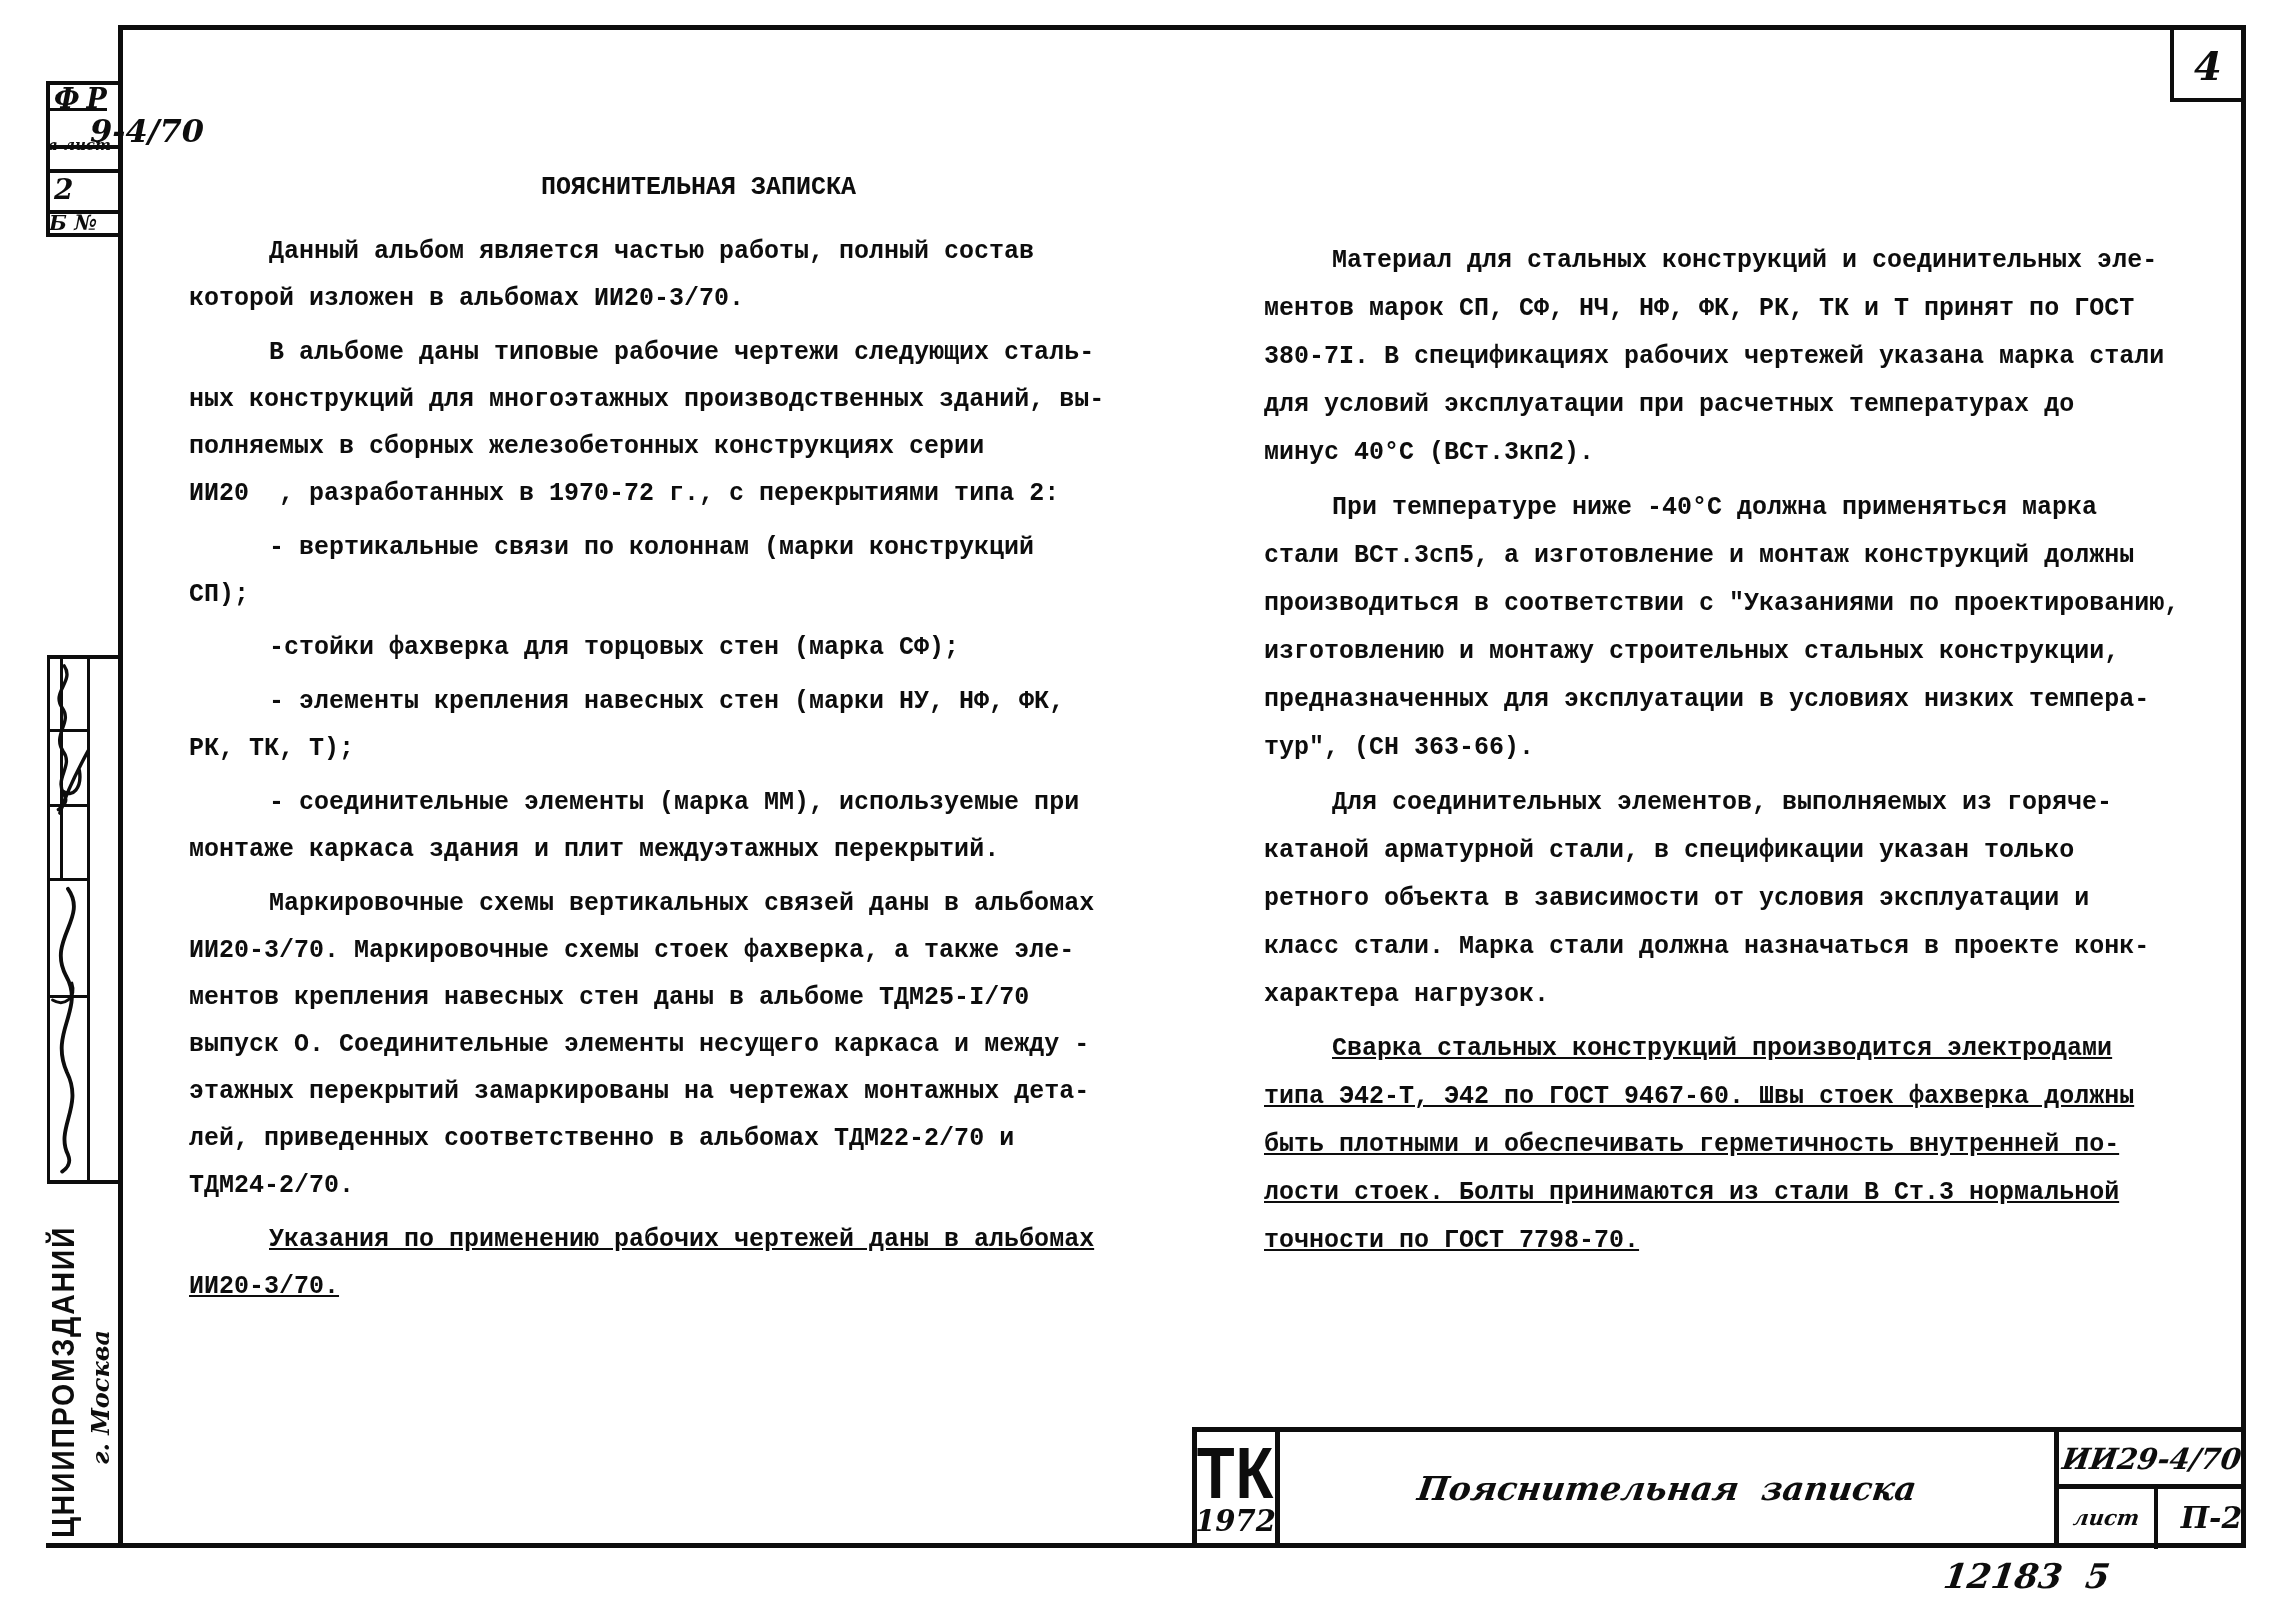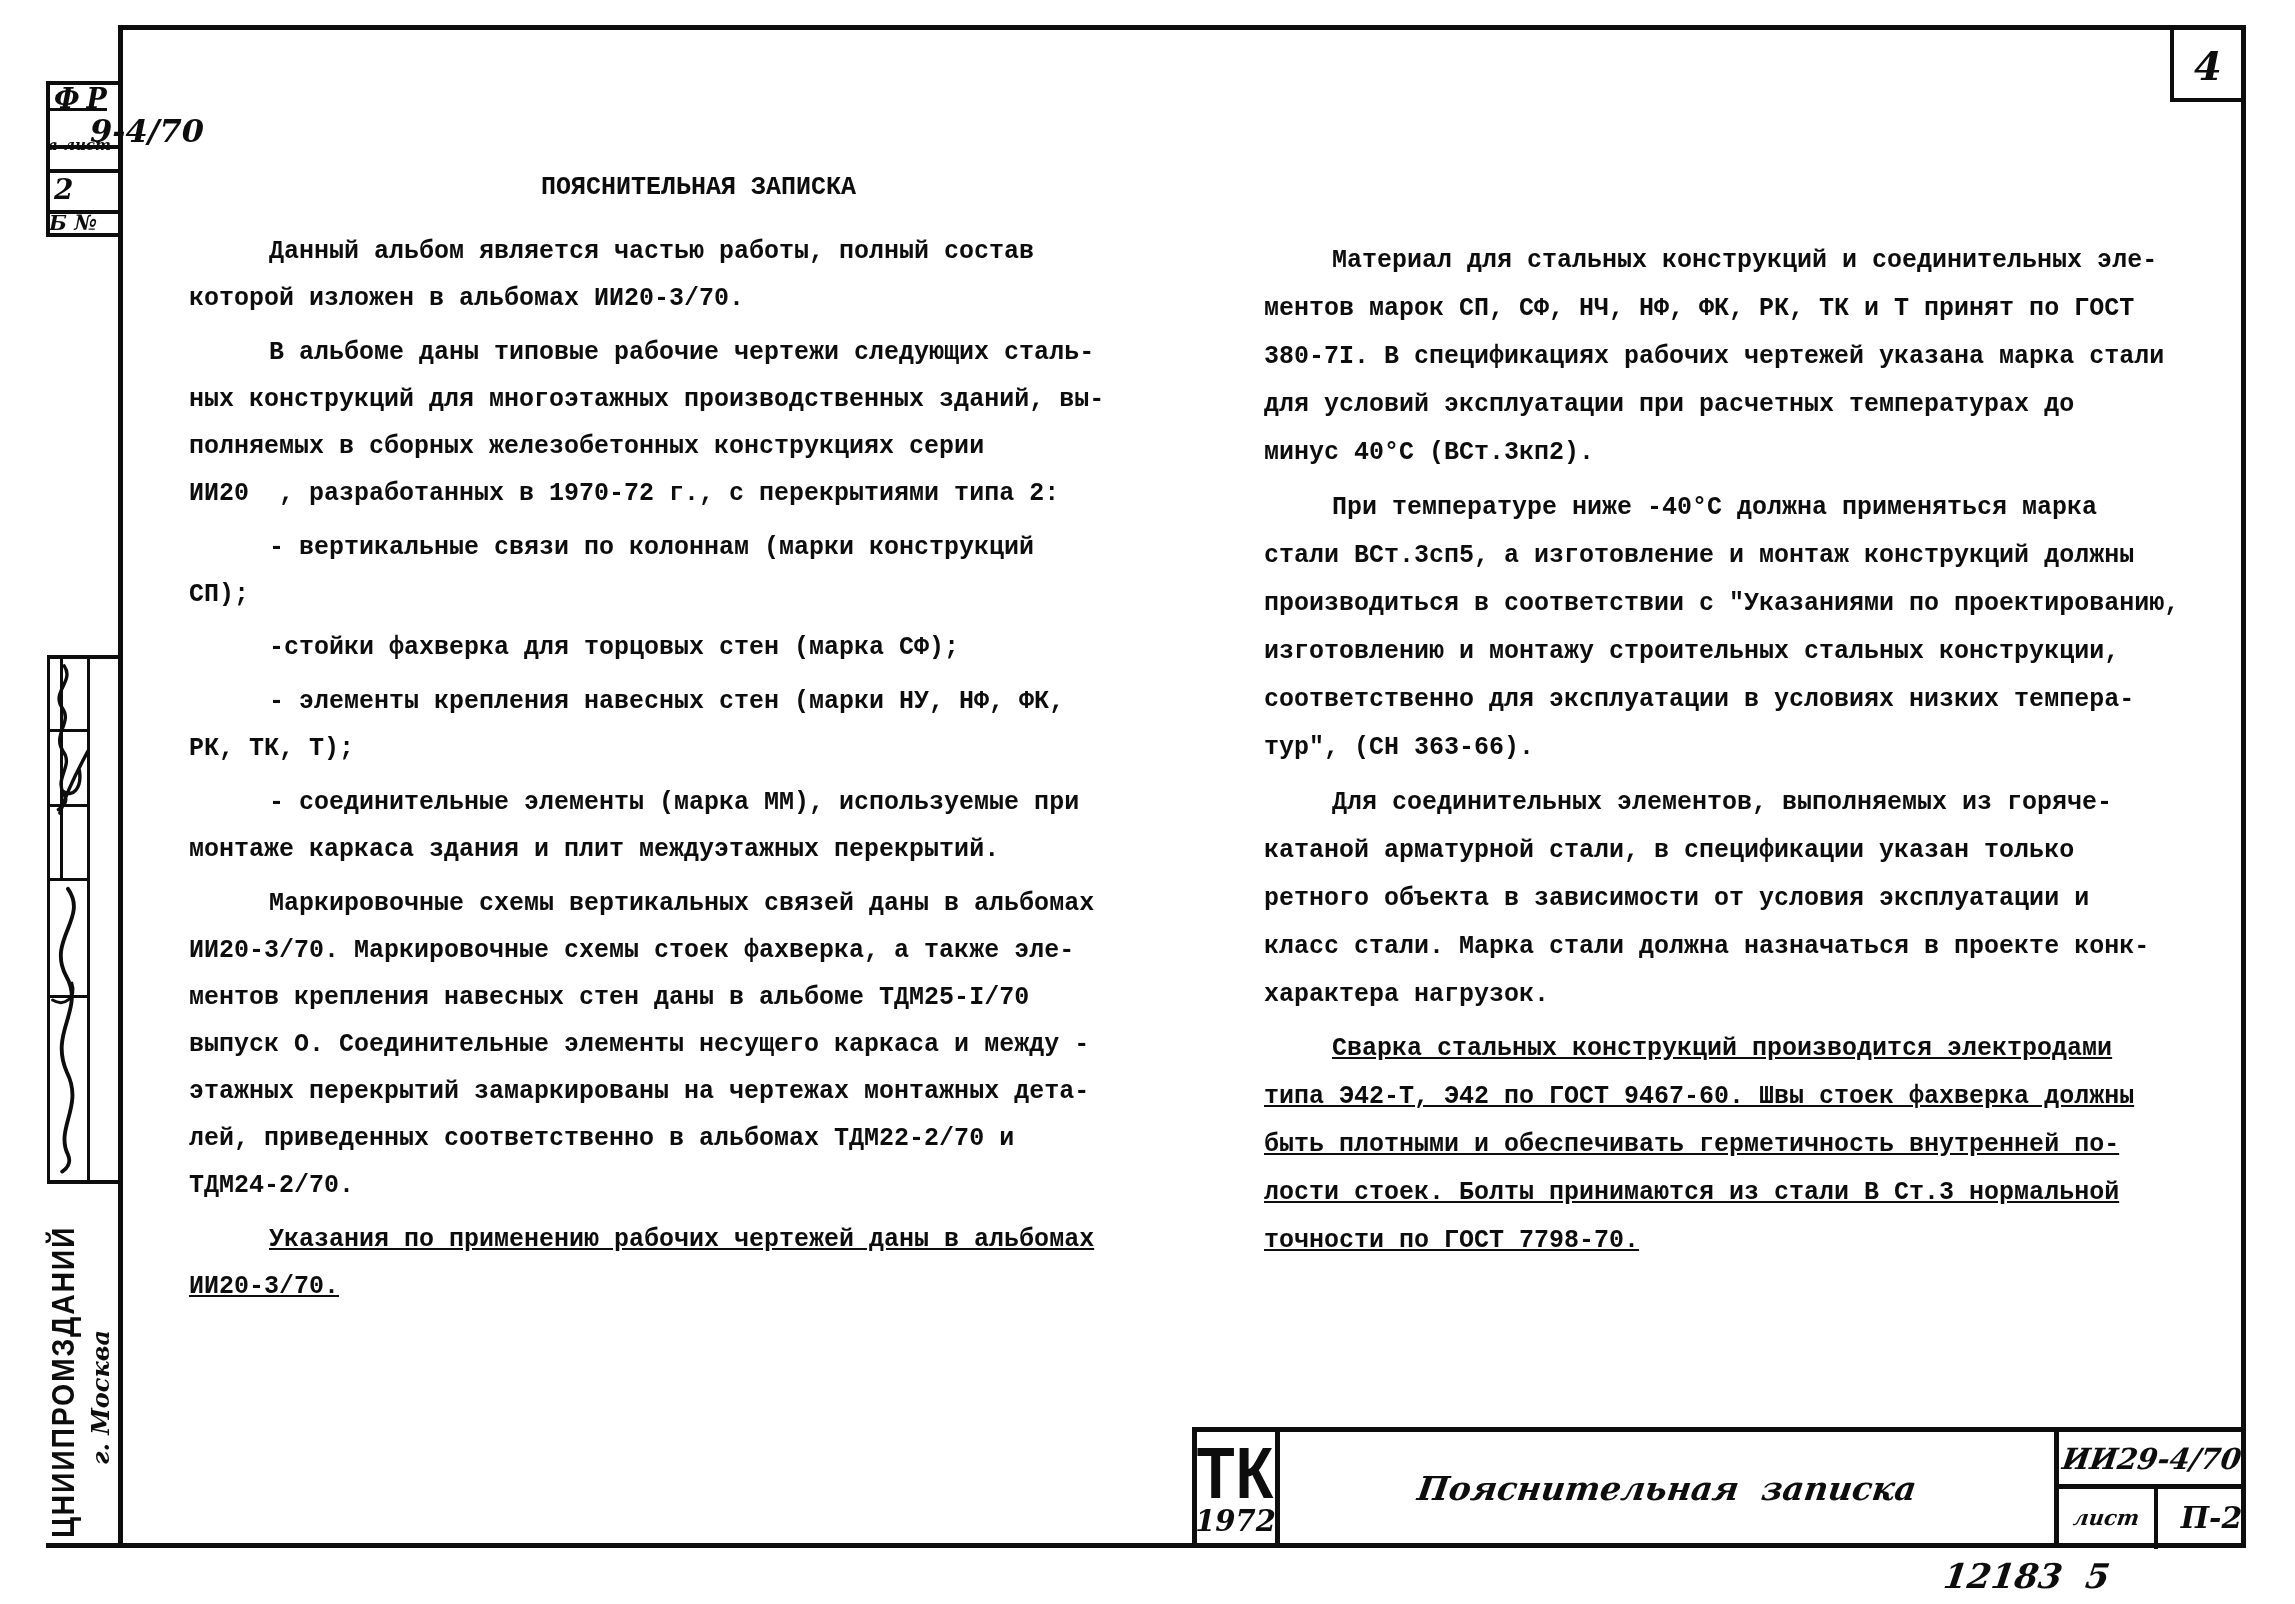--- a/index.html
+++ b/index.html
@@ -141,21 +141,21 @@
       <div class="tline">ментов марок СП, СФ, НЧ, НФ, ФК, РК, ТК и Т принят по ГОСТ</div>
       <div class="tline">380-7I. В спецификациях рабочих чертежей указана марка стали</div>
       <div class="tline">для условий эксплуатации при расчетных температурах до</div>
       <div class="tline">минус 40°С (ВСт.3кп2).</div>
     </div>
     <div class="para">
       <div class="tline first">При температуре ниже -40°С должна применяться марка</div>
       <div class="tline">стали ВСт.3сп5, а изготовление и монтаж конструкций должны</div>
       <div class="tline">производиться в соответствии с "Указаниями по проектированию,</div>
       <div class="tline">изготовлению и монтажу строительных стальных конструкции,</div>
-      <div class="tline">соответственно для эксплуатации в условиях низких темпера-</div>
+      <div class="tline">предназначенных для эксплуатации в условиях низких темпера-</div>
       <div class="tline">тур", (СН 363-66).</div>
     </div>
     <div class="para">
       <div class="tline first">Для соединительных элементов, выполняемых из горяче-</div>
       <div class="tline">катаной арматурной стали, в спецификации указан только</div>
       <div class="tline">ретного объекта в зависимости от условия эксплуатации и</div>
       <div class="tline">класс стали. Марка стали должна назначаться в проекте конк-</div>
       <div class="tline">характера нагрузок.</div>
     </div>
     <div class="para">

